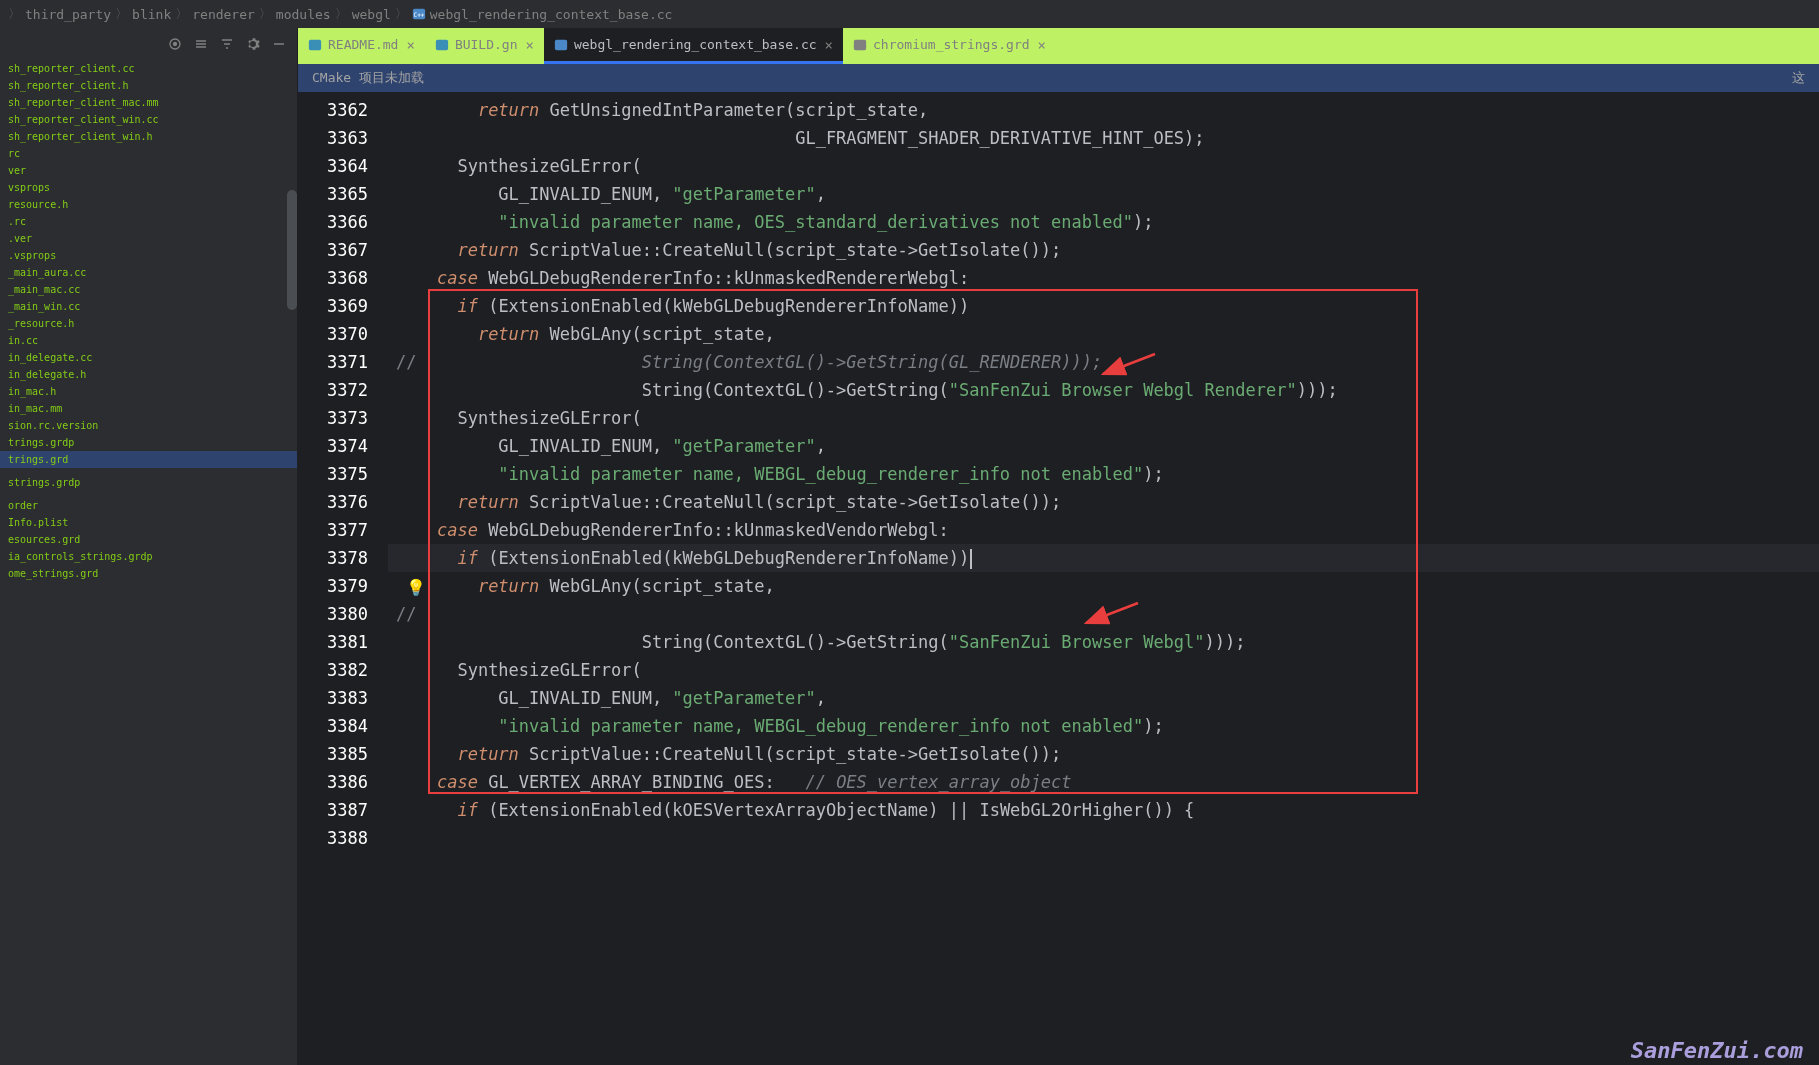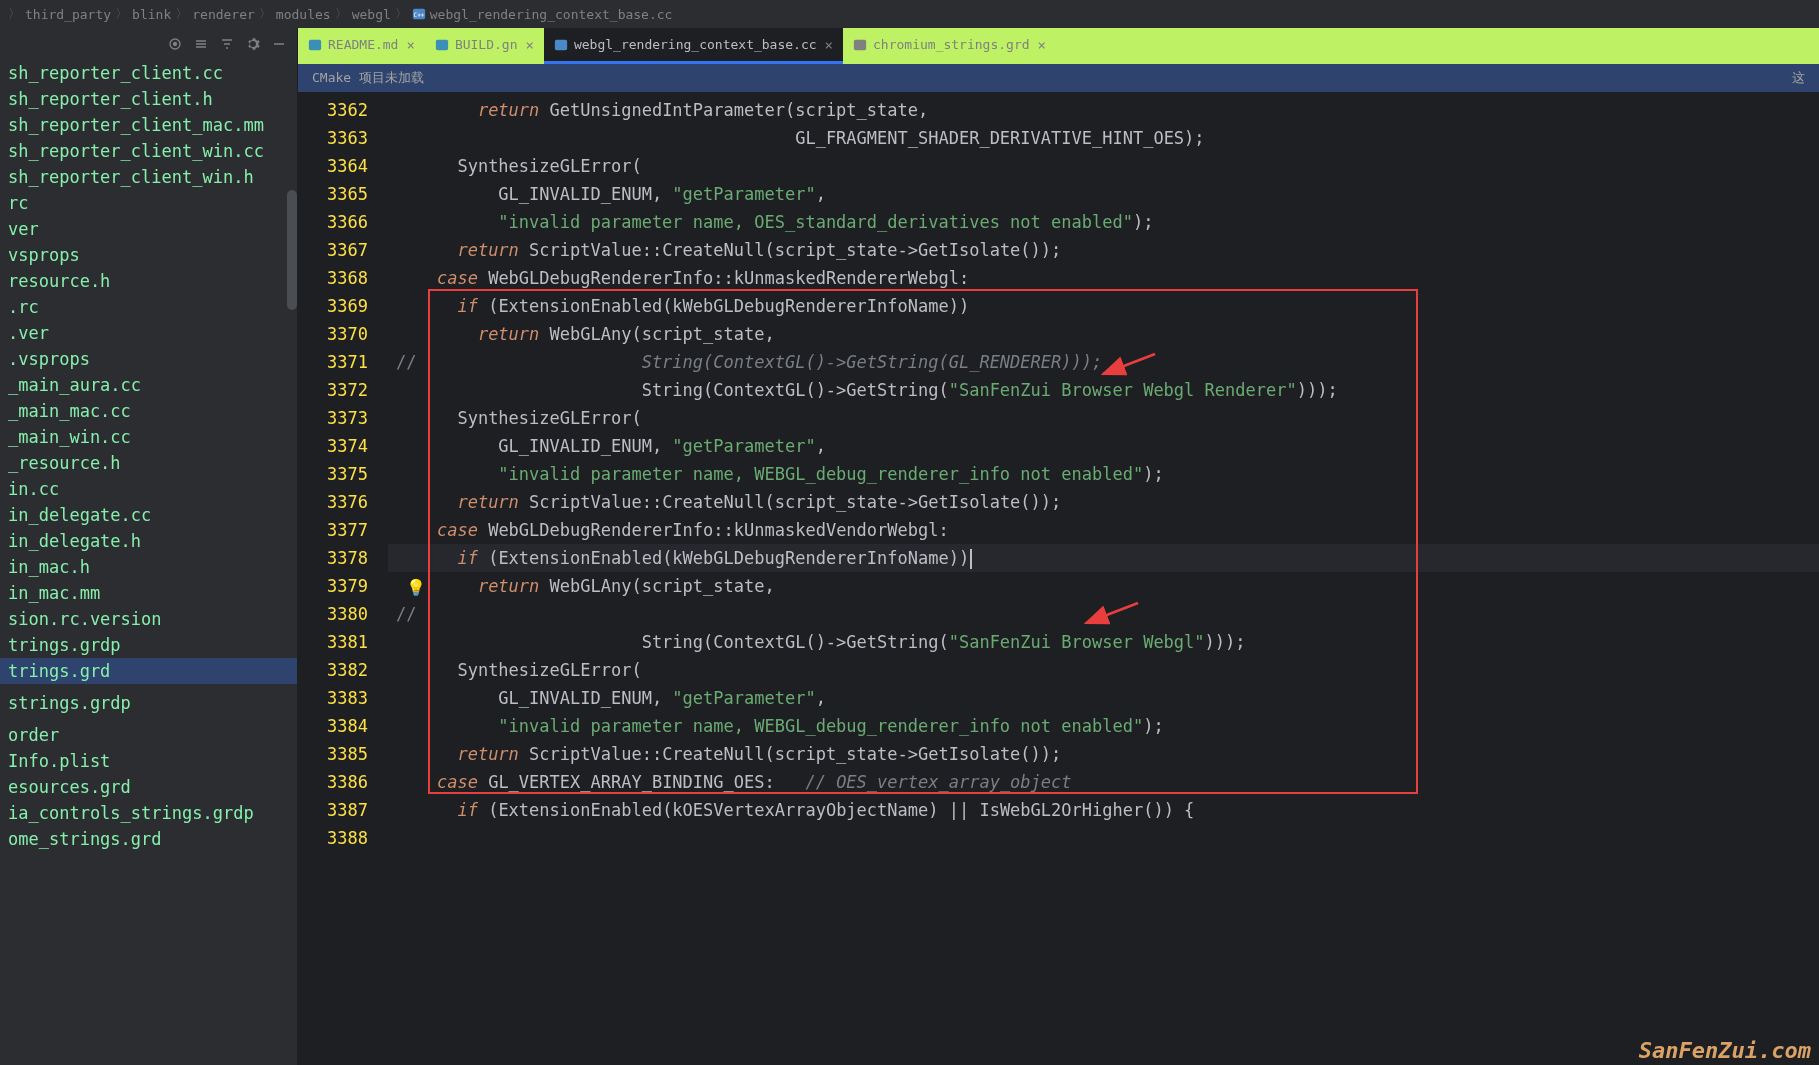--- a/index.html
+++ b/index.html
@@ -5,45 +5,45 @@
 *{margin:0;padding:0;box-sizing:border-box;font-family:'Segoe UI',Consolas,monospace}
 body{background:#2b2d30;color:#bcbec4;font-size:14px;overflow:hidden;width:1819px;height:1065px;position:relative}
 .breadcrumb{display:flex;align-items:center;height:28px;padding:0 8px;background:#2b2d30;color:#808080;font-size:13px;gap:4px}
 .breadcrumb .sep{color:#5a5d63}
 .breadcrumb .item{display:flex;align-items:center;gap:4px}
 .main{display:flex;height:calc(100% - 28px)}
 .sidebar{width:298px;background:#2b2d30;border-right:1px solid #1e1f22;display:flex;flex-direction:column}
 .sidebar-toolbar{height:32px;display:flex;align-items:center;justify-content:flex-end;gap:10px;padding:0 10px;color:#808080}
 .sidebar-toolbar .ticon{width:16px;height:16px;display:flex;align-items:center;justify-content:center;cursor:pointer}
 .file-tree{flex:1;overflow-y:auto;position:relative}
-.tree-item{padding:3px 8px;font-size:17px;color:#86efac;cursor:pointer;white-space:nowrap;overflow:hidden}
+.tree-item{padding:3px 8px;font-size:10px;color:#84cc16;cursor:pointer;white-space:nowrap;overflow:hidden}
 .tree-item.selected{background:#2e436e}
 .scrollbar-v{position:absolute;right:0;top:130px;width:10px;height:120px;background:#4a4d52;border-radius:5px}
 .editor-area{flex:1;display:flex;flex-direction:column;background:#1e1f22}
 .tabs{display:flex;height:36px;background:#bef264;align-items:center}
 .tab{display:flex;align-items:center;padding:0 10px;height:36px;gap:6px;cursor:pointer;color:#808080;font-size:13px;border-bottom:3px solid transparent}
 .tab.active{color:#bcbec4;border-bottom-color:#3574f0;background:#1e1f22}
 .tab .close{color:#808080;font-size:14px;margin-left:2px}
 .ficon{width:14px;height:14px;flex-shrink:0}
 .notice{height:28px;background:#2e436e;color:#a3a3a3;display:flex;align-items:center;padding:0 14px;font-size:13px}
 .code-area{flex:1;display:flex;overflow:hidden;font-family:Consolas,'Courier New',monospace;font-size:17px;position:relative}
-.gutter{width:90px;text-align:right;padding-right:20px;color:#fde047;line-height:28px;user-select:none;background:#1e1f22;padding-top:4px}
+.gutter{width:90px;text-align:right;padding-right:20px;color:#ffffff;line-height:28px;user-select:none;background:#1e1f22;padding-top:4px}
 .gutter .ln{height:28px}
 .code{flex:1;line-height:28px;position:relative;background:#1e1f22;padding-top:4px}
 .code .line{height:28px;white-space:pre;padding-left:8px}
 .line.current{background:#26282e}
 .line .comment-mark{position:absolute;left:8px;color:#7a7e85}
 .kw{color:#cf8e6d;font-style:italic}
 .str{color:#6aab73}
 .com{color:#7a7e85;font-style:italic}
 .pn{color:#bcbec4}
 .hlbox{position:absolute;border:2px solid #e93e3e;pointer-events:none}
 .arrow{position:absolute;pointer-events:none}
 .bulb{position:absolute;color:#f2c55c;font-size:16px}
-.watermark{position:absolute;bottom:2px;right:8px;color:#fdba74;font-size:22px;font-style:italic;font-weight:bold;opacity:0.85}
+.watermark{position:absolute;bottom:2px;right:16px;color:#c4b5fd;font-size:22px;font-style:italic;font-weight:bold;opacity:0.85}
 .cursor-mark{display:inline-block;width:2px;height:20px;background:#bcbec4;vertical-align:middle;margin-left:1px}
 </style>
 </head>
 <body>
 
 <div class="breadcrumb">
     <span class="sep">〉</span>
     <span class="item">third_party</span>
     <span class="sep">〉</span>
     <span class="item">blink</span>

